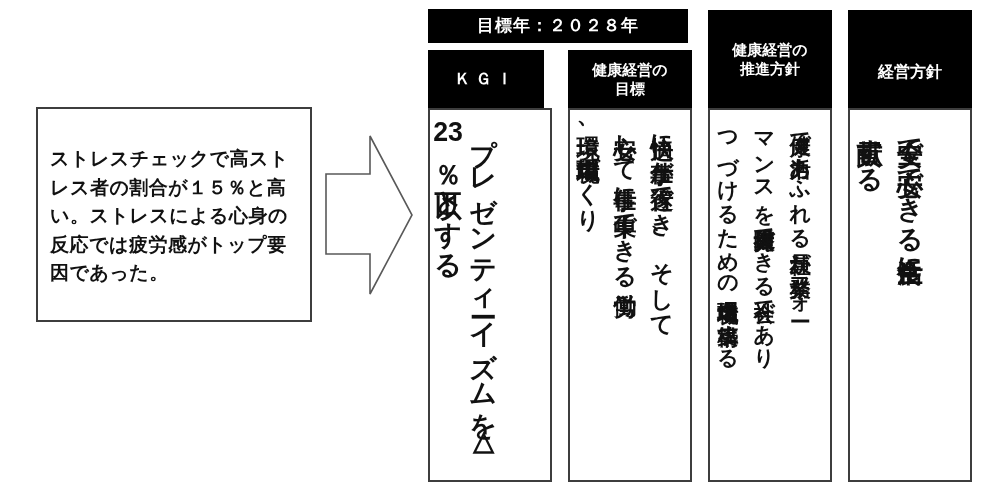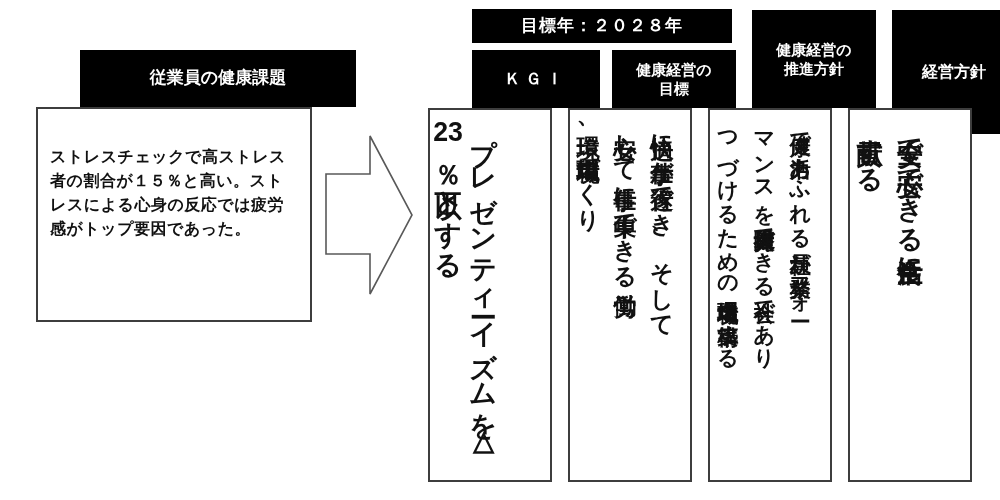--- a/index.html
+++ b/index.html
@@ -6,58 +6,57 @@
   .canvas{
     position:relative;width:1000px;height:500px;background:#ffffff;
     font-family:"Liberation Sans",sans-serif;font-weight:bold;color:#111;
     overflow:hidden;
   }
   .abs{position:absolute;box-sizing:border-box;}
   
   .hdr{
     background:#000000;color:#ffffff;
     display:flex;align-items:center;justify-content:center;
-    text-align:center;white-space:pre-line;line-height:1.3;margin-left:44px;
+    text-align:center;white-space:pre-line;line-height:1.3;
   }
   
   .bodybox{
     background:#ffffff;border:2px solid #3d3d3d;
   }
   
   .leftbody{
-    padding:36px 14px 10px 12px;font-size:16px;line-height:1.5;
+    padding:36px 14px 10px 12px;font-size:19px;line-height:1.5;
     letter-spacing:0.5px;
   }
   
   .vtext{
     writing-mode:vertical-rl;text-orientation:mixed;
     height:100%;box-sizing:border-box;
   }
   .vline{display:block;}
   .tcy{text-combine-upright:all;-webkit-text-combine:horizontal;}
   .upright{text-orientation:upright;}
   .banner{letter-spacing:1px;}
 </style>
 </head>
 <body>
 
 <div class="canvas">
 
-  <div class="abs hdr" style="left:36px;top:50px;width:276px;height:57px;font-size:17px;">従業員の健康課題</div>
   <div class="abs bodybox" style="left:36px;top:107px;width:276px;height:215px;">
     <div class="leftbody">ストレスチェックで高ストレス者の割合が１５％と高い。ストレスによる心身の反応では疲労感がトップ要因であった。</div>
   </div>
 
   <svg class="abs" style="left:320px;top:130px;" width="100" height="172" viewBox="0 0 100 172">
     <polygon points="6,44 50,44 50,6 92,85 50,164 50,124 6,124" fill="#ffffff" stroke="#595959" stroke-width="1.6"></polygon>
   </svg>
 
   <div class="abs hdr banner" style="left:428px;top:9px;width:260px;height:34px;font-size:17px;">目標年：２０２８年</div>
 
-  <div class="abs hdr" style="left:428px;top:50px;width:128px;height:58px;font-size:16px;letter-spacing:5px;">ＫＧＩ</div>
+  <div class="abs hdr" style="left:428px;top:50px;width:116px;height:58px;font-size:16px;letter-spacing:5px;">ＫＧＩ</div>
   <div class="abs bodybox" style="left:428px;top:108px;width:124px;height:374px;">
     <div class="vtext" style="font-size:27px;line-height:1.3;padding:8px 16px 6px 0;">
       <div class="vline"><span>プレゼンティーイズムを</span><span class="upright">△</span></div>
       <div class="vline"><span class="tcy">23</span><span>％以下とする</span></div>
     </div>
   </div>
 
   <div class="abs hdr" style="left:568px;top:50px;width:124px;height:58px;font-size:15px;">健康経営の
 目標</div>
   <div class="abs bodybox" style="left:568px;top:108px;width:124px;height:374px;">

